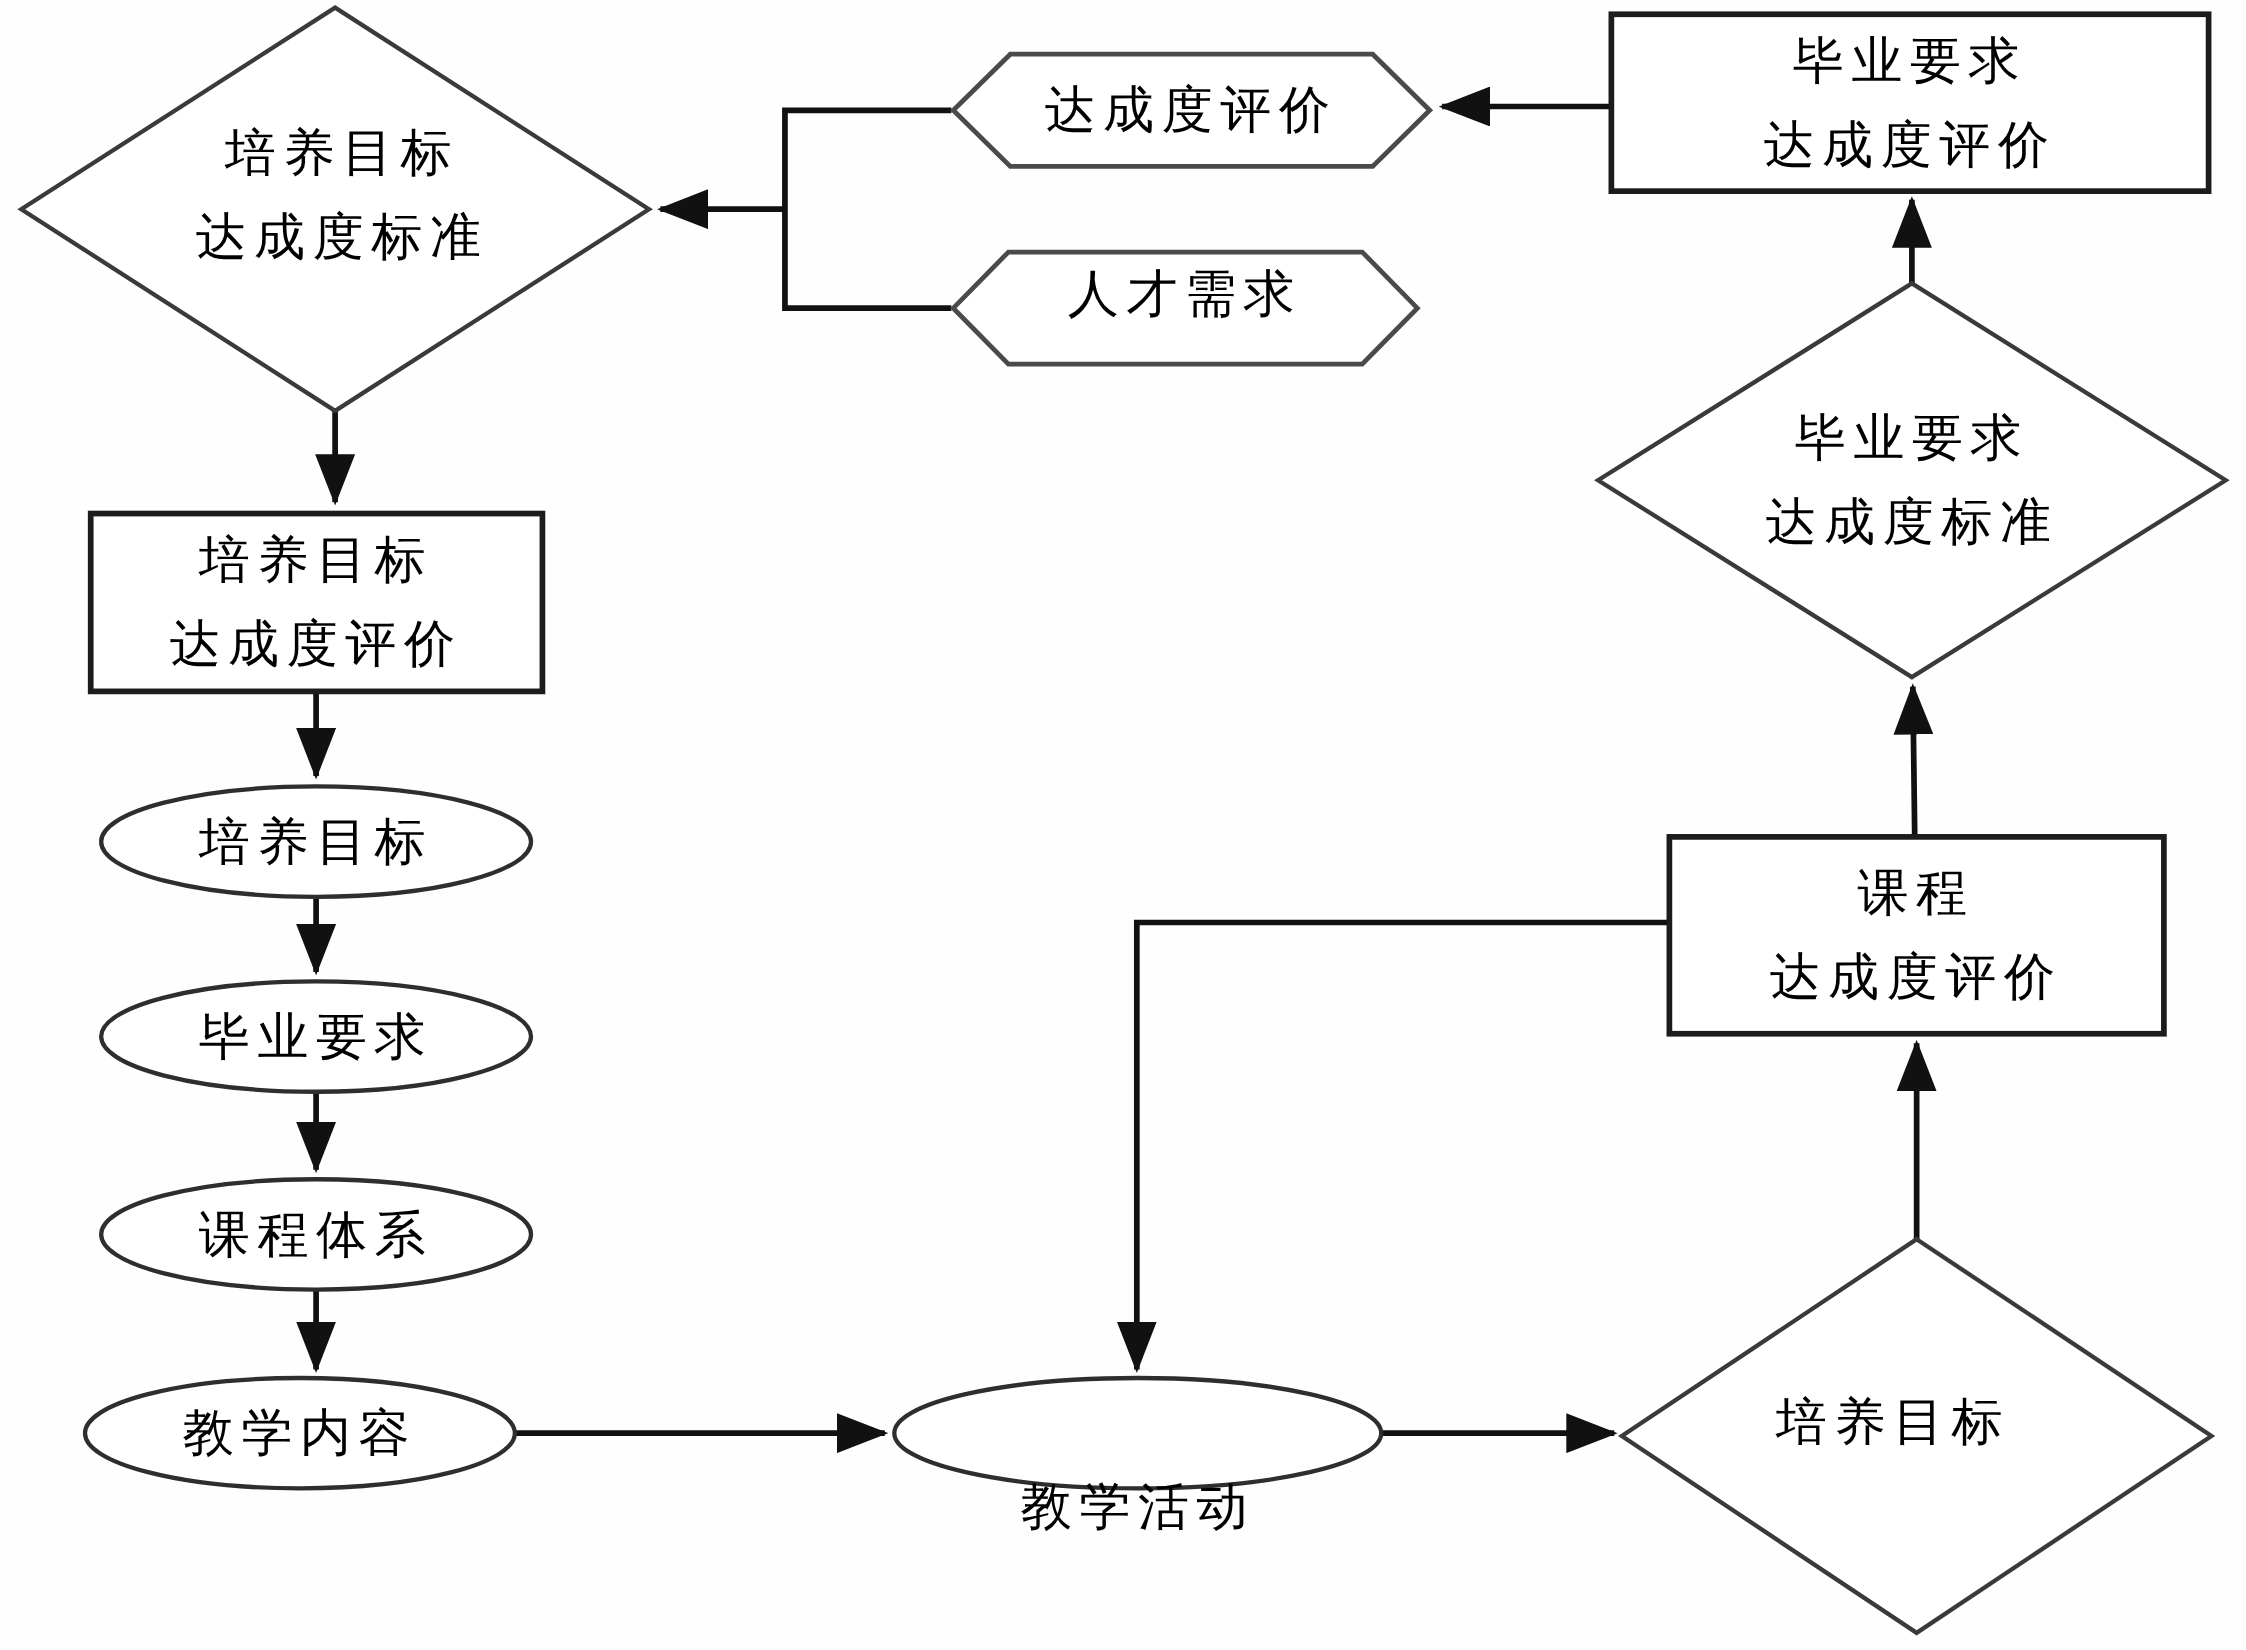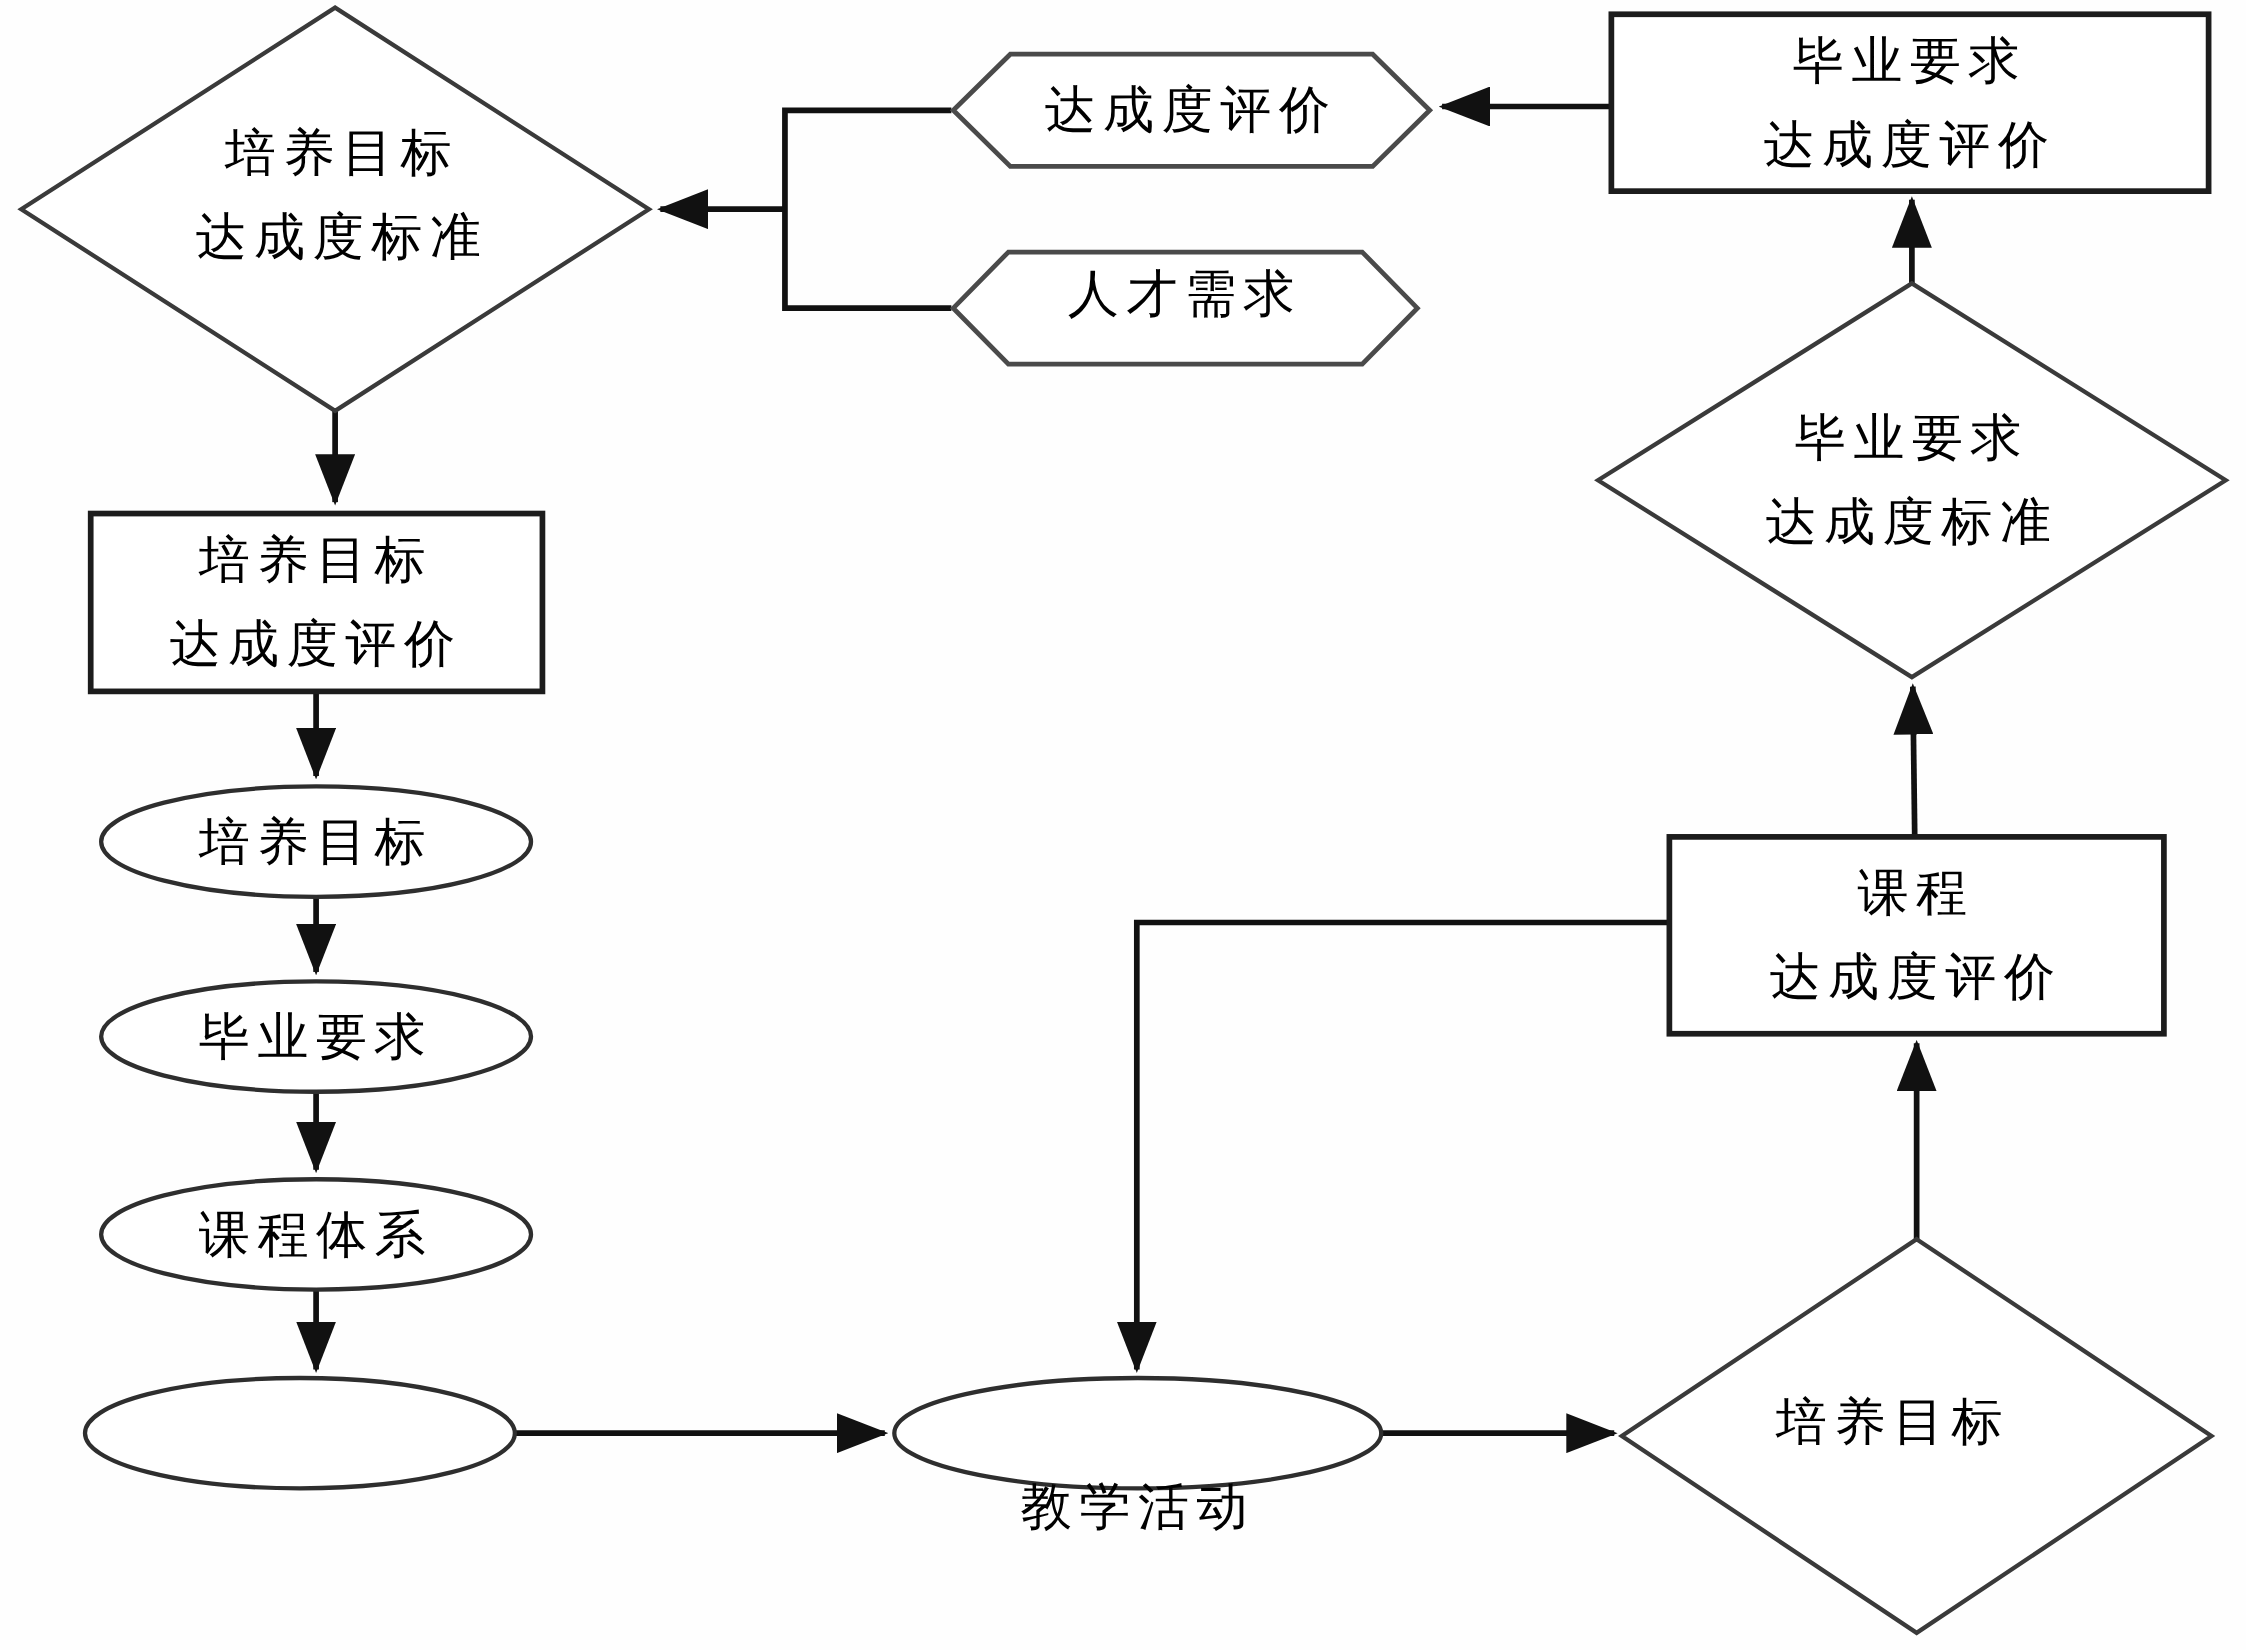--- a/index.html
+++ b/index.html
@@ -103,17 +103,18 @@
 
   <div class="node-label" style="left:316px;top:602px;">培养目标
 达成度评价</div>
 
   <div class="node-label" style="left:316px;top:842px;">培养目标</div>
 
   <div class="node-label" style="left:316px;top:1037px;">毕业要求</div>
 
   <div class="node-label" style="left:316px;top:1235px;">课程体系</div>
 
+  <div class="node-label" style="left:300px;top:1433px;">教学内容</div>
 
   <div class="node-label" style="left:1138px;top:1507px;">教学活动</div>
 
 </div>
 
 
 </body></html>

